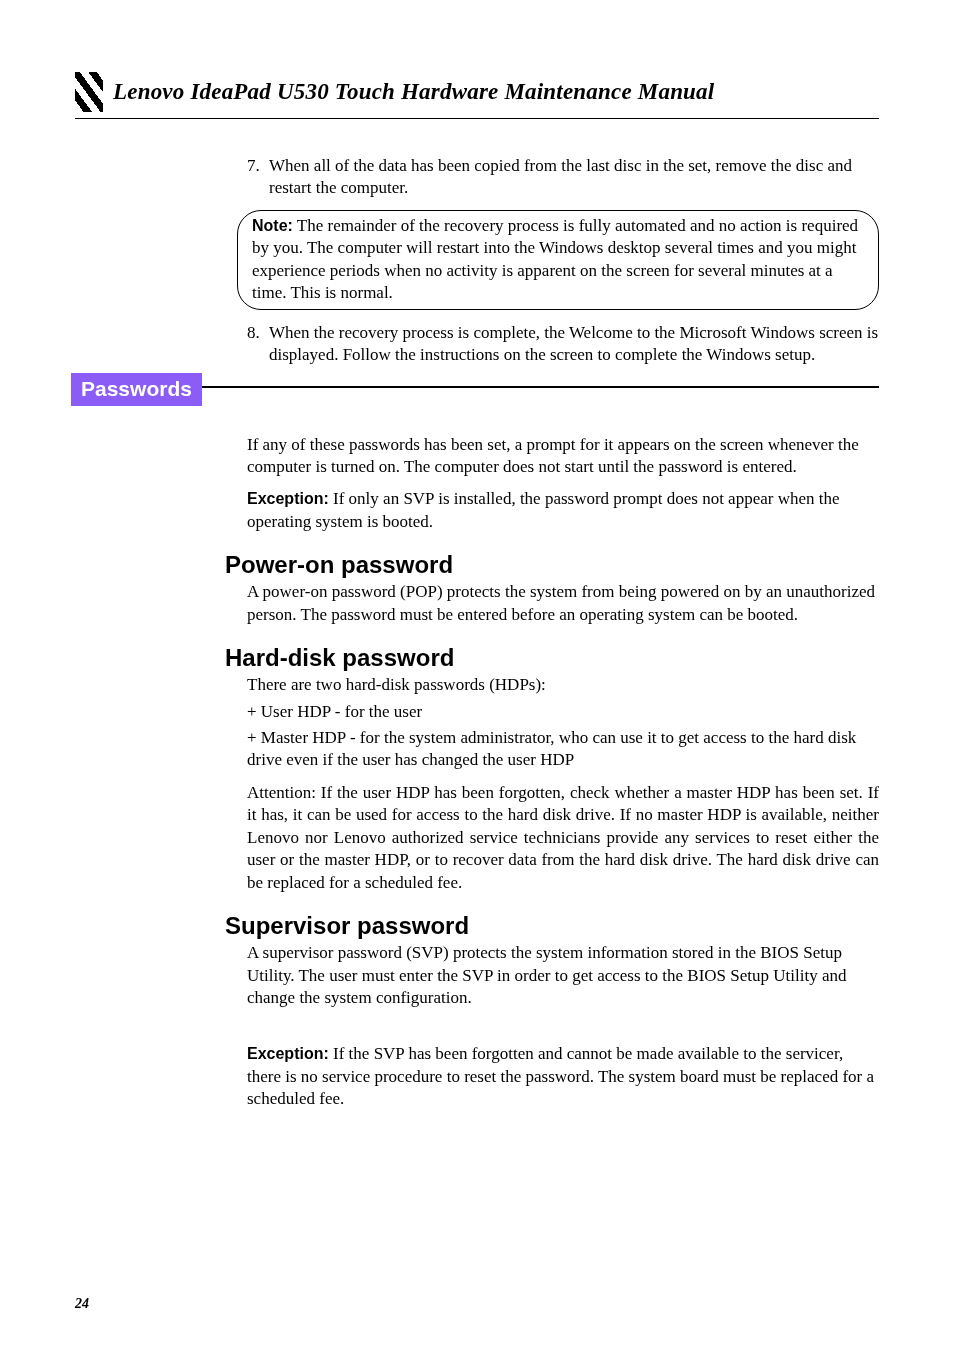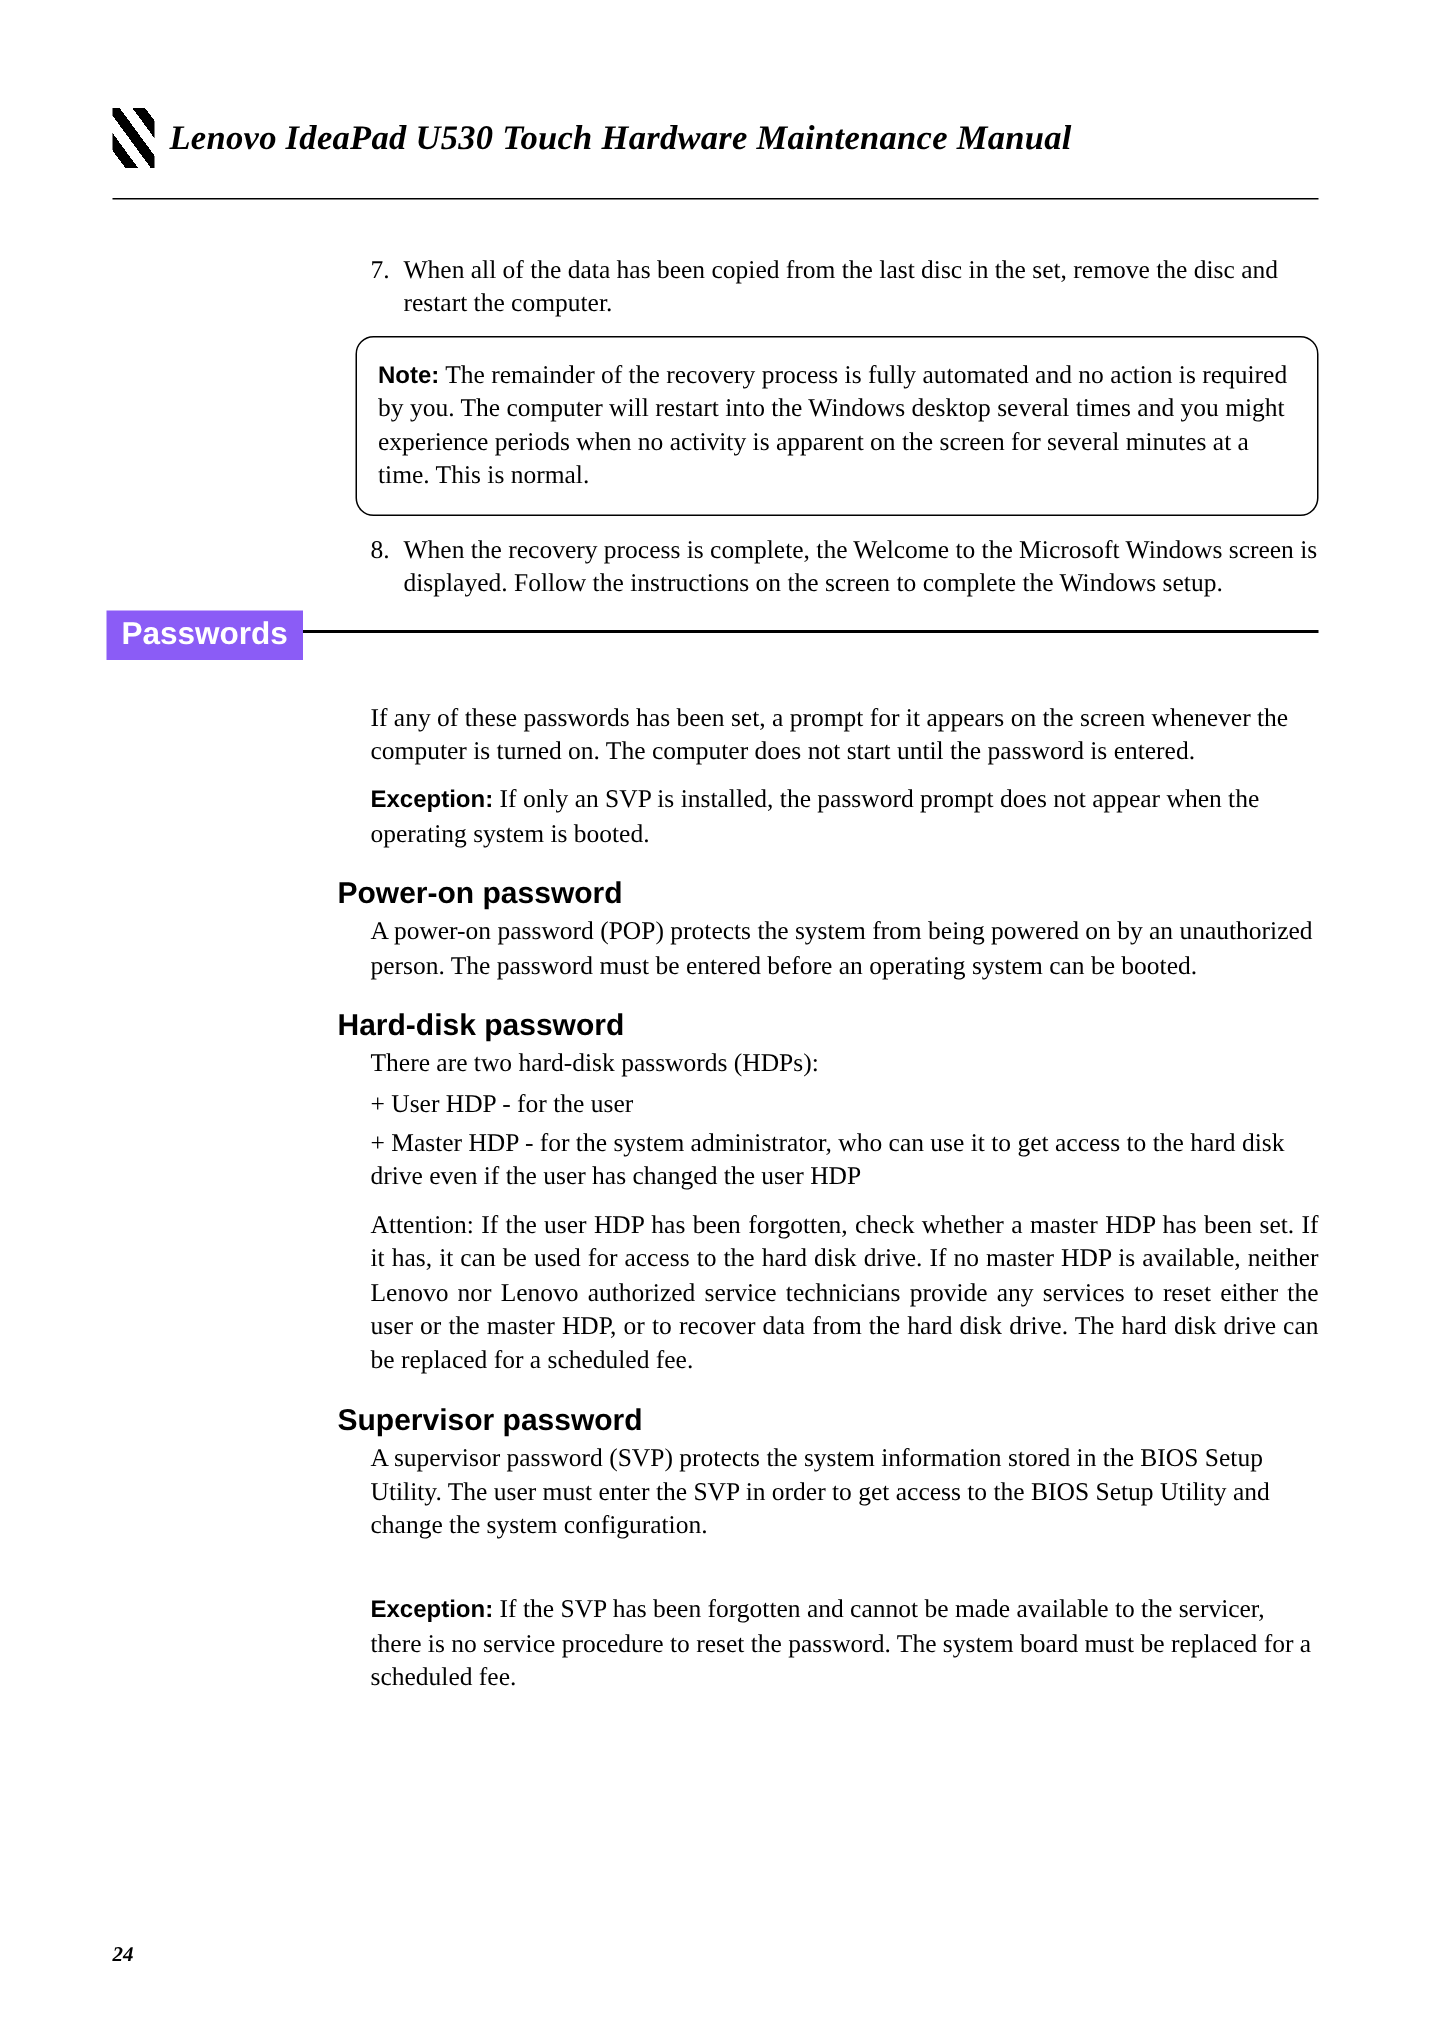--- a/index.html
+++ b/index.html
@@ -17,21 +17,21 @@
   .page {
     padding: 72px 75px 50px 75px;
     box-sizing: border-box;
     height: 100%;
     position: relative;
   }
   .header-row {
     display: flex;
     align-items: center;
     border-bottom: 1px solid #000;
-    padding-bottom: 20px;
+    padding-bottom: 6px;
     margin-bottom: 36px;
   }
   .logo {
     width: 28px;
     height: 40px;
     margin-right: 10px;
     flex-shrink: 0;
     position: relative;
     overflow: hidden;
   }
@@ -66,22 +66,22 @@
   .ol-item {
     display: flex;
     margin-bottom: 6px;
   }
   .ol-num {
     width: 22px;
     flex-shrink: 0;
   }
   .note-box {
     border: 1px solid #000;
-    border-radius: 12px;
-    padding: 14px 14px;
+    border-radius: 24px;
+    padding: 4px 14px;
     margin: 10px 0 12px -10px;
   }
   .section-bar {
     background: #8b5cf6;
     color: #fff;
     font-family: Arial, Helvetica, sans-serif;
     font-weight: bold;
     font-size: 21px;
     padding: 4px 10px 5px 10px;
     display: inline-block;
@@ -94,21 +94,21 @@
     margin-top: 4px;
   }
   .section-rule-flex {
     flex: 1;
     border-top: 2px solid #000;
     margin-top: 13px;
   }
   .subhead {
     font-family: Arial, Helvetica, sans-serif;
     font-weight: bold;
-    font-size: 20px;
+    font-size: 24px;
     margin-bottom: 2px;
     margin-left: 0;
   }
   .subhead-block {
     margin-left: 150px;
     margin-top: 18px;
   }
   .subbody {
     margin-left: 22px;
   }

